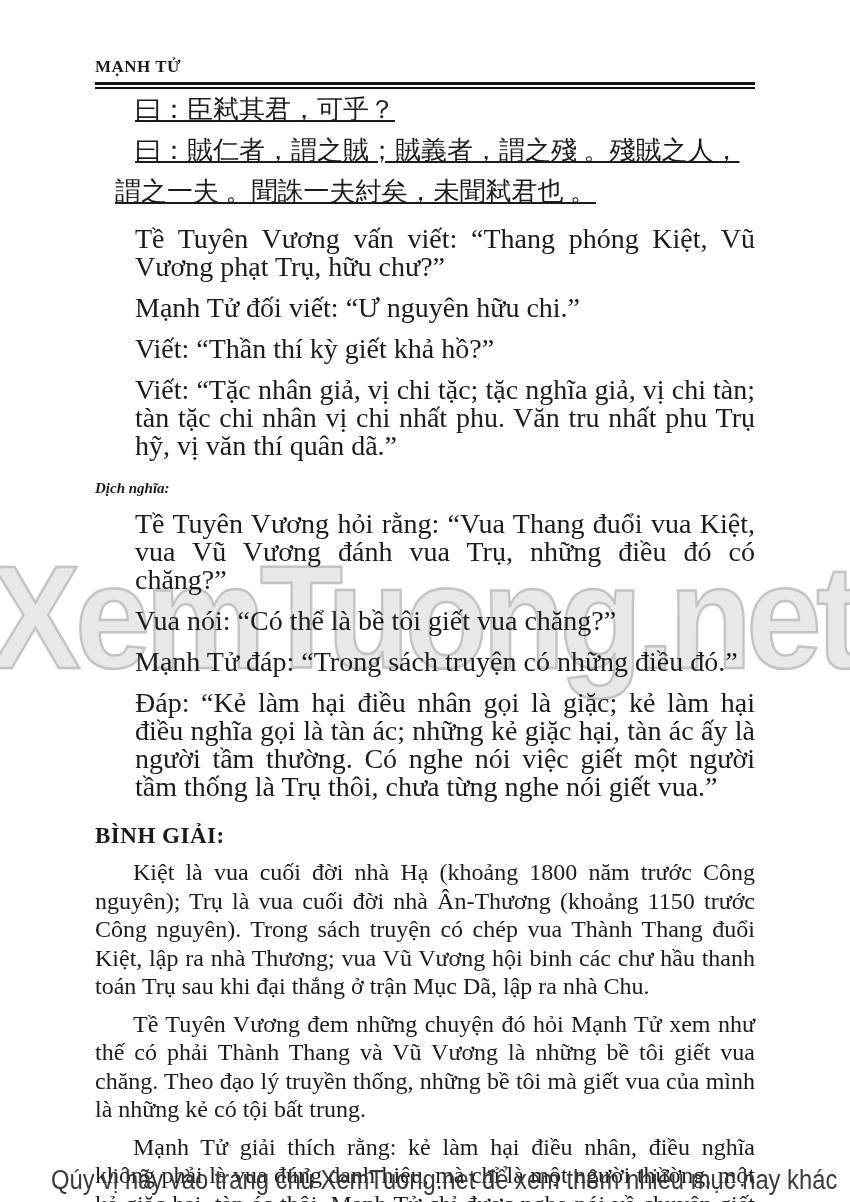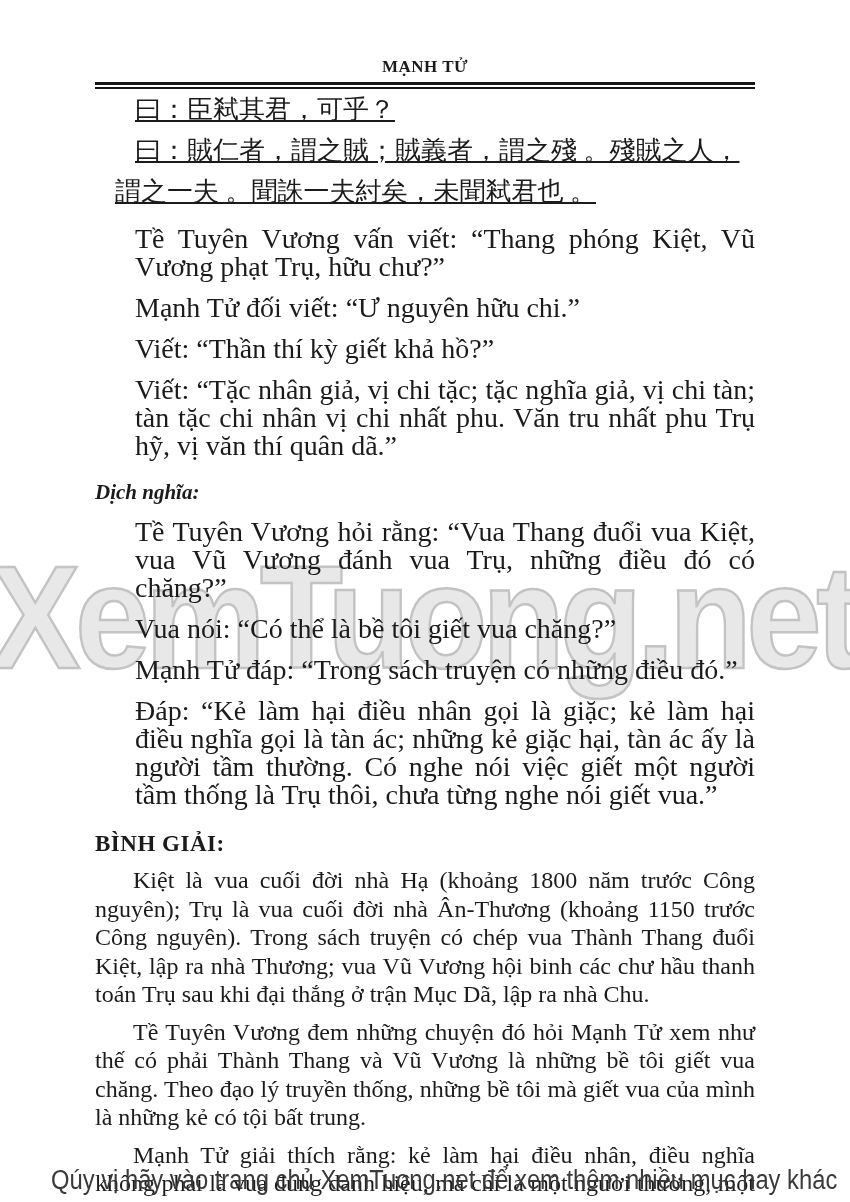--- a/index.html
+++ b/index.html
@@ -32,21 +32,21 @@
 
   .content {
     position: absolute;
     left: 95px; top: 0;
     width: 660px;
     z-index: 1;
   }
 
   .header-title {
     margin-top: 57px;
-    text-align: center;
+    text-align: left;
     font-weight: bold;
     font-size: 17px;
     letter-spacing: 0.5px;
   }
   .double-rule {
     margin-top: 5px;
     height: 2px;
     border-top: 3px solid #141414;
     border-bottom: 2px solid #141414;
   }
@@ -57,21 +57,21 @@
   .phien-am { padding-left: 40px; margin-top: 10px; }
   .phien-am p, .dich p {
     margin: 13px 0;
     font-size: 28px;
     line-height: 28px;
     text-align: justify;
   }
 
   .dich-heading {
     margin-top: 20px;
-    font-size: 21px;
+    font-size: 15px;
     font-weight: bold;
     font-style: italic;
   }
   .dich { padding-left: 40px; }
 
   .binh-heading {
     margin-top: 22px;
     font-size: 23px;
     font-weight: bold;
     letter-spacing: 0.5px;

